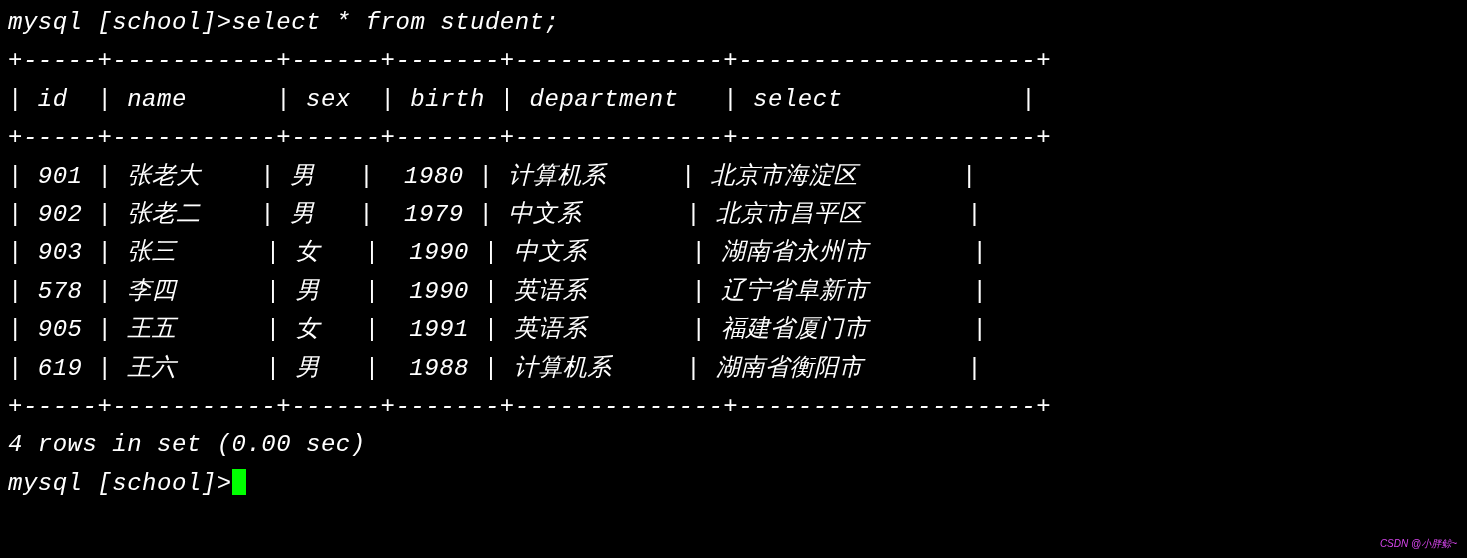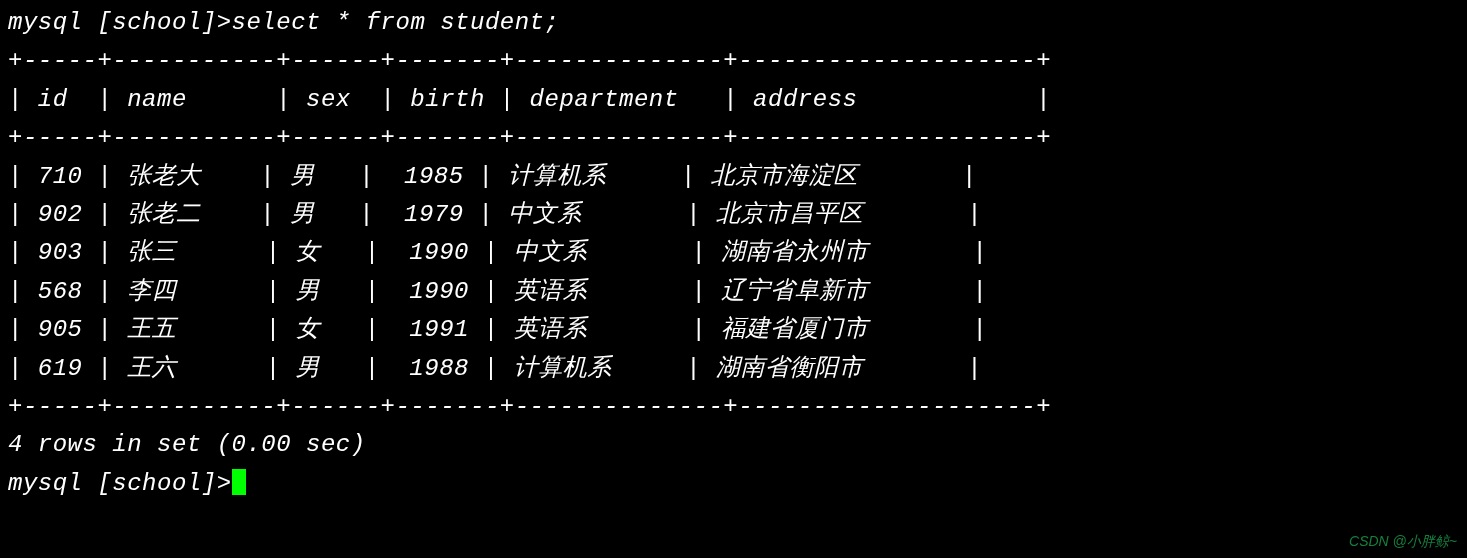--- a/index.html
+++ b/index.html
@@ -29,37 +29,37 @@
       width: 14px;
       height: 26px;
       background: #00ff00;
       vertical-align: text-bottom;
       margin-bottom: 2px;
     }
     .watermark {
       position: absolute;
       bottom: 6px;
       right: 10px;
-      font-size: 14px;
-      color: #15803d;
+      font-size: 10px;
+      color: #d946ef;
       font-family: Arial, sans-serif;
       letter-spacing: 0;
     }
   </style>
 </head>
 <body>
 
 <div class="terminal-line"><span>mysql [school]&gt;</span><span>select * from student;</span></div>
 <div class="terminal-line">+-----+-----------+------+-------+--------------+--------------------+</div>
-<div class="terminal-line">| id  | name      | sex  | birth | department   | address            |</div>
+<div class="terminal-line">| id  | name      | sex  | birth | department   | select            |</div>
 <div class="terminal-line">+-----+-----------+------+-------+--------------+--------------------+</div>
-<div class="terminal-line">| 710 | 张老大    | 男   |  1985 | 计算机系     | 北京市海淀区       |</div>
+<div class="terminal-line">| 901 | 张老大    | 男   |  1980 | 计算机系     | 北京市海淀区       |</div>
 <div class="terminal-line">| 902 | 张老二    | 男   |  1979 | 中文系       | 北京市昌平区       |</div>
 <div class="terminal-line">| 903 | 张三      | 女   |  1990 | 中文系       | 湖南省永州市       |</div>
-<div class="terminal-line">| 568 | 李四      | 男   |  1990 | 英语系       | 辽宁省阜新市       |</div>
+<div class="terminal-line">| 578 | 李四      | 男   |  1990 | 英语系       | 辽宁省阜新市       |</div>
 <div class="terminal-line">| 905 | 王五      | 女   |  1991 | 英语系       | 福建省厦门市       |</div>
 <div class="terminal-line">| 619 | 王六      | 男   |  1988 | 计算机系     | 湖南省衡阳市       |</div>
 <div class="terminal-line">+-----+-----------+------+-------+--------------+--------------------+</div>
 <div class="terminal-line">4 rows in set (0.00 sec)</div>
 <div class="terminal-line"></div>
 <div class="terminal-line"><span>mysql [school]&gt;</span><span class="cursor"></span></div>
 
 <div class="watermark">CSDN @小胖鲸~</div>
 
 </body></html>

